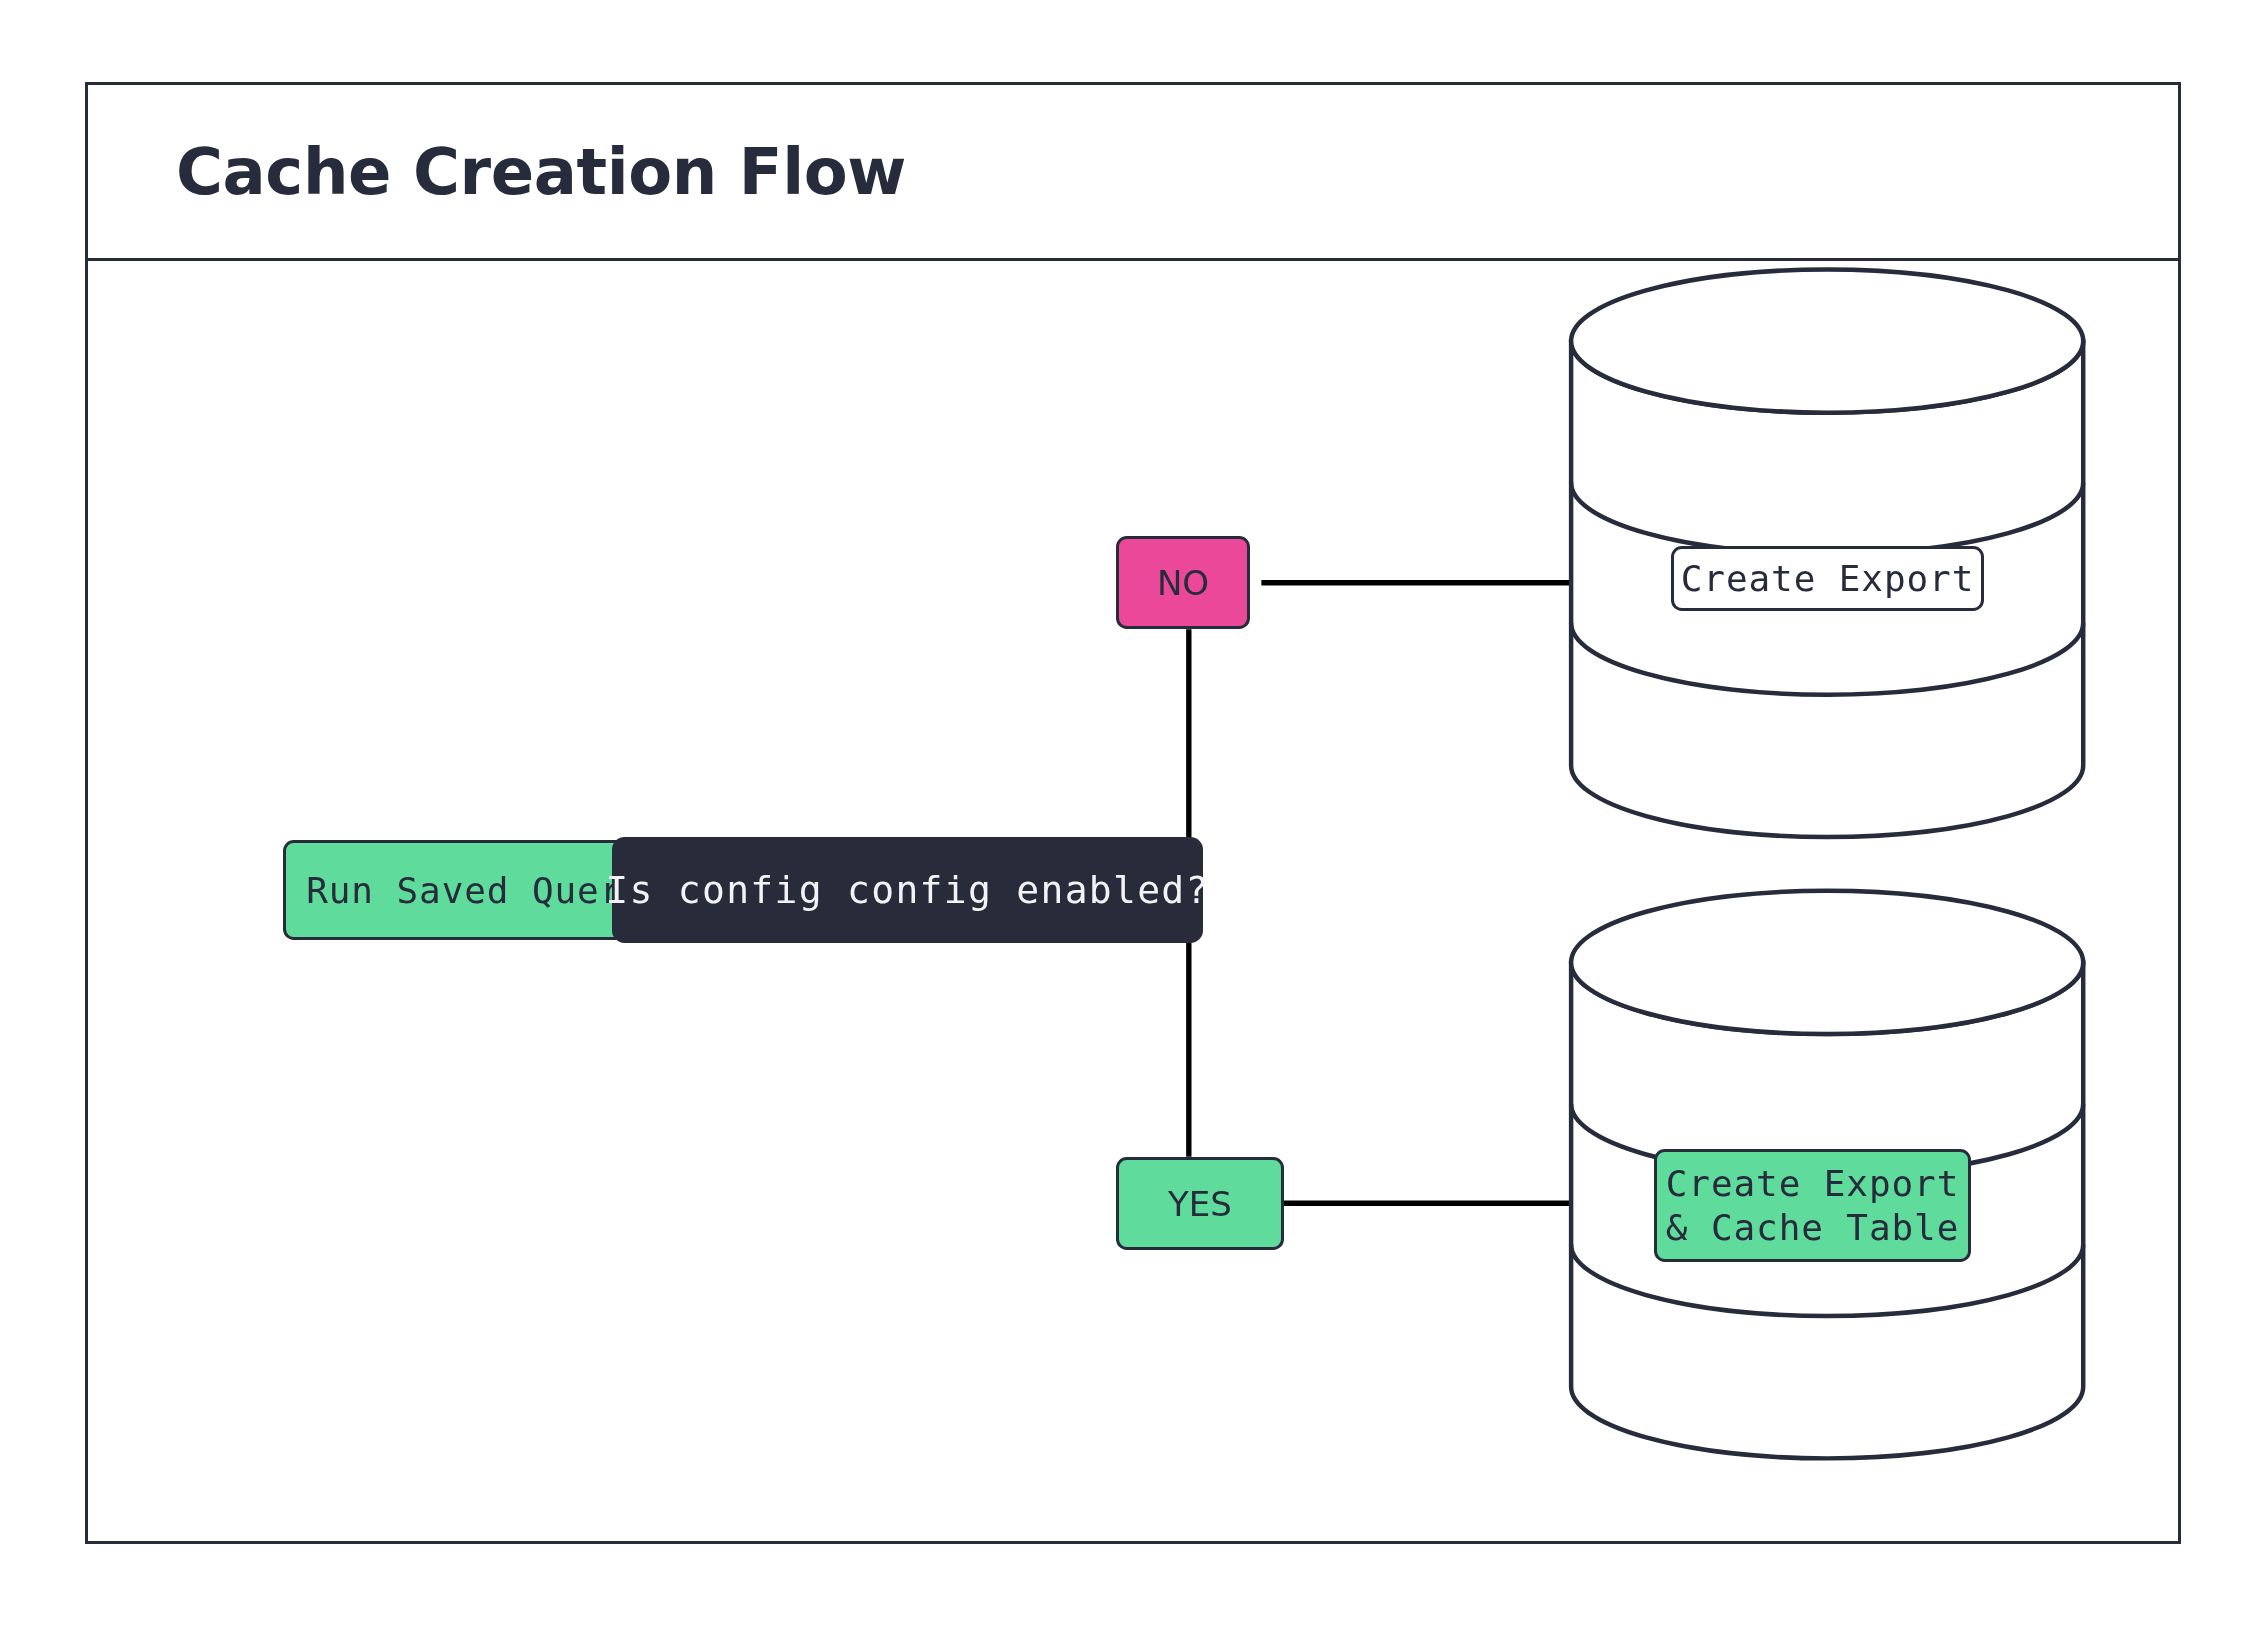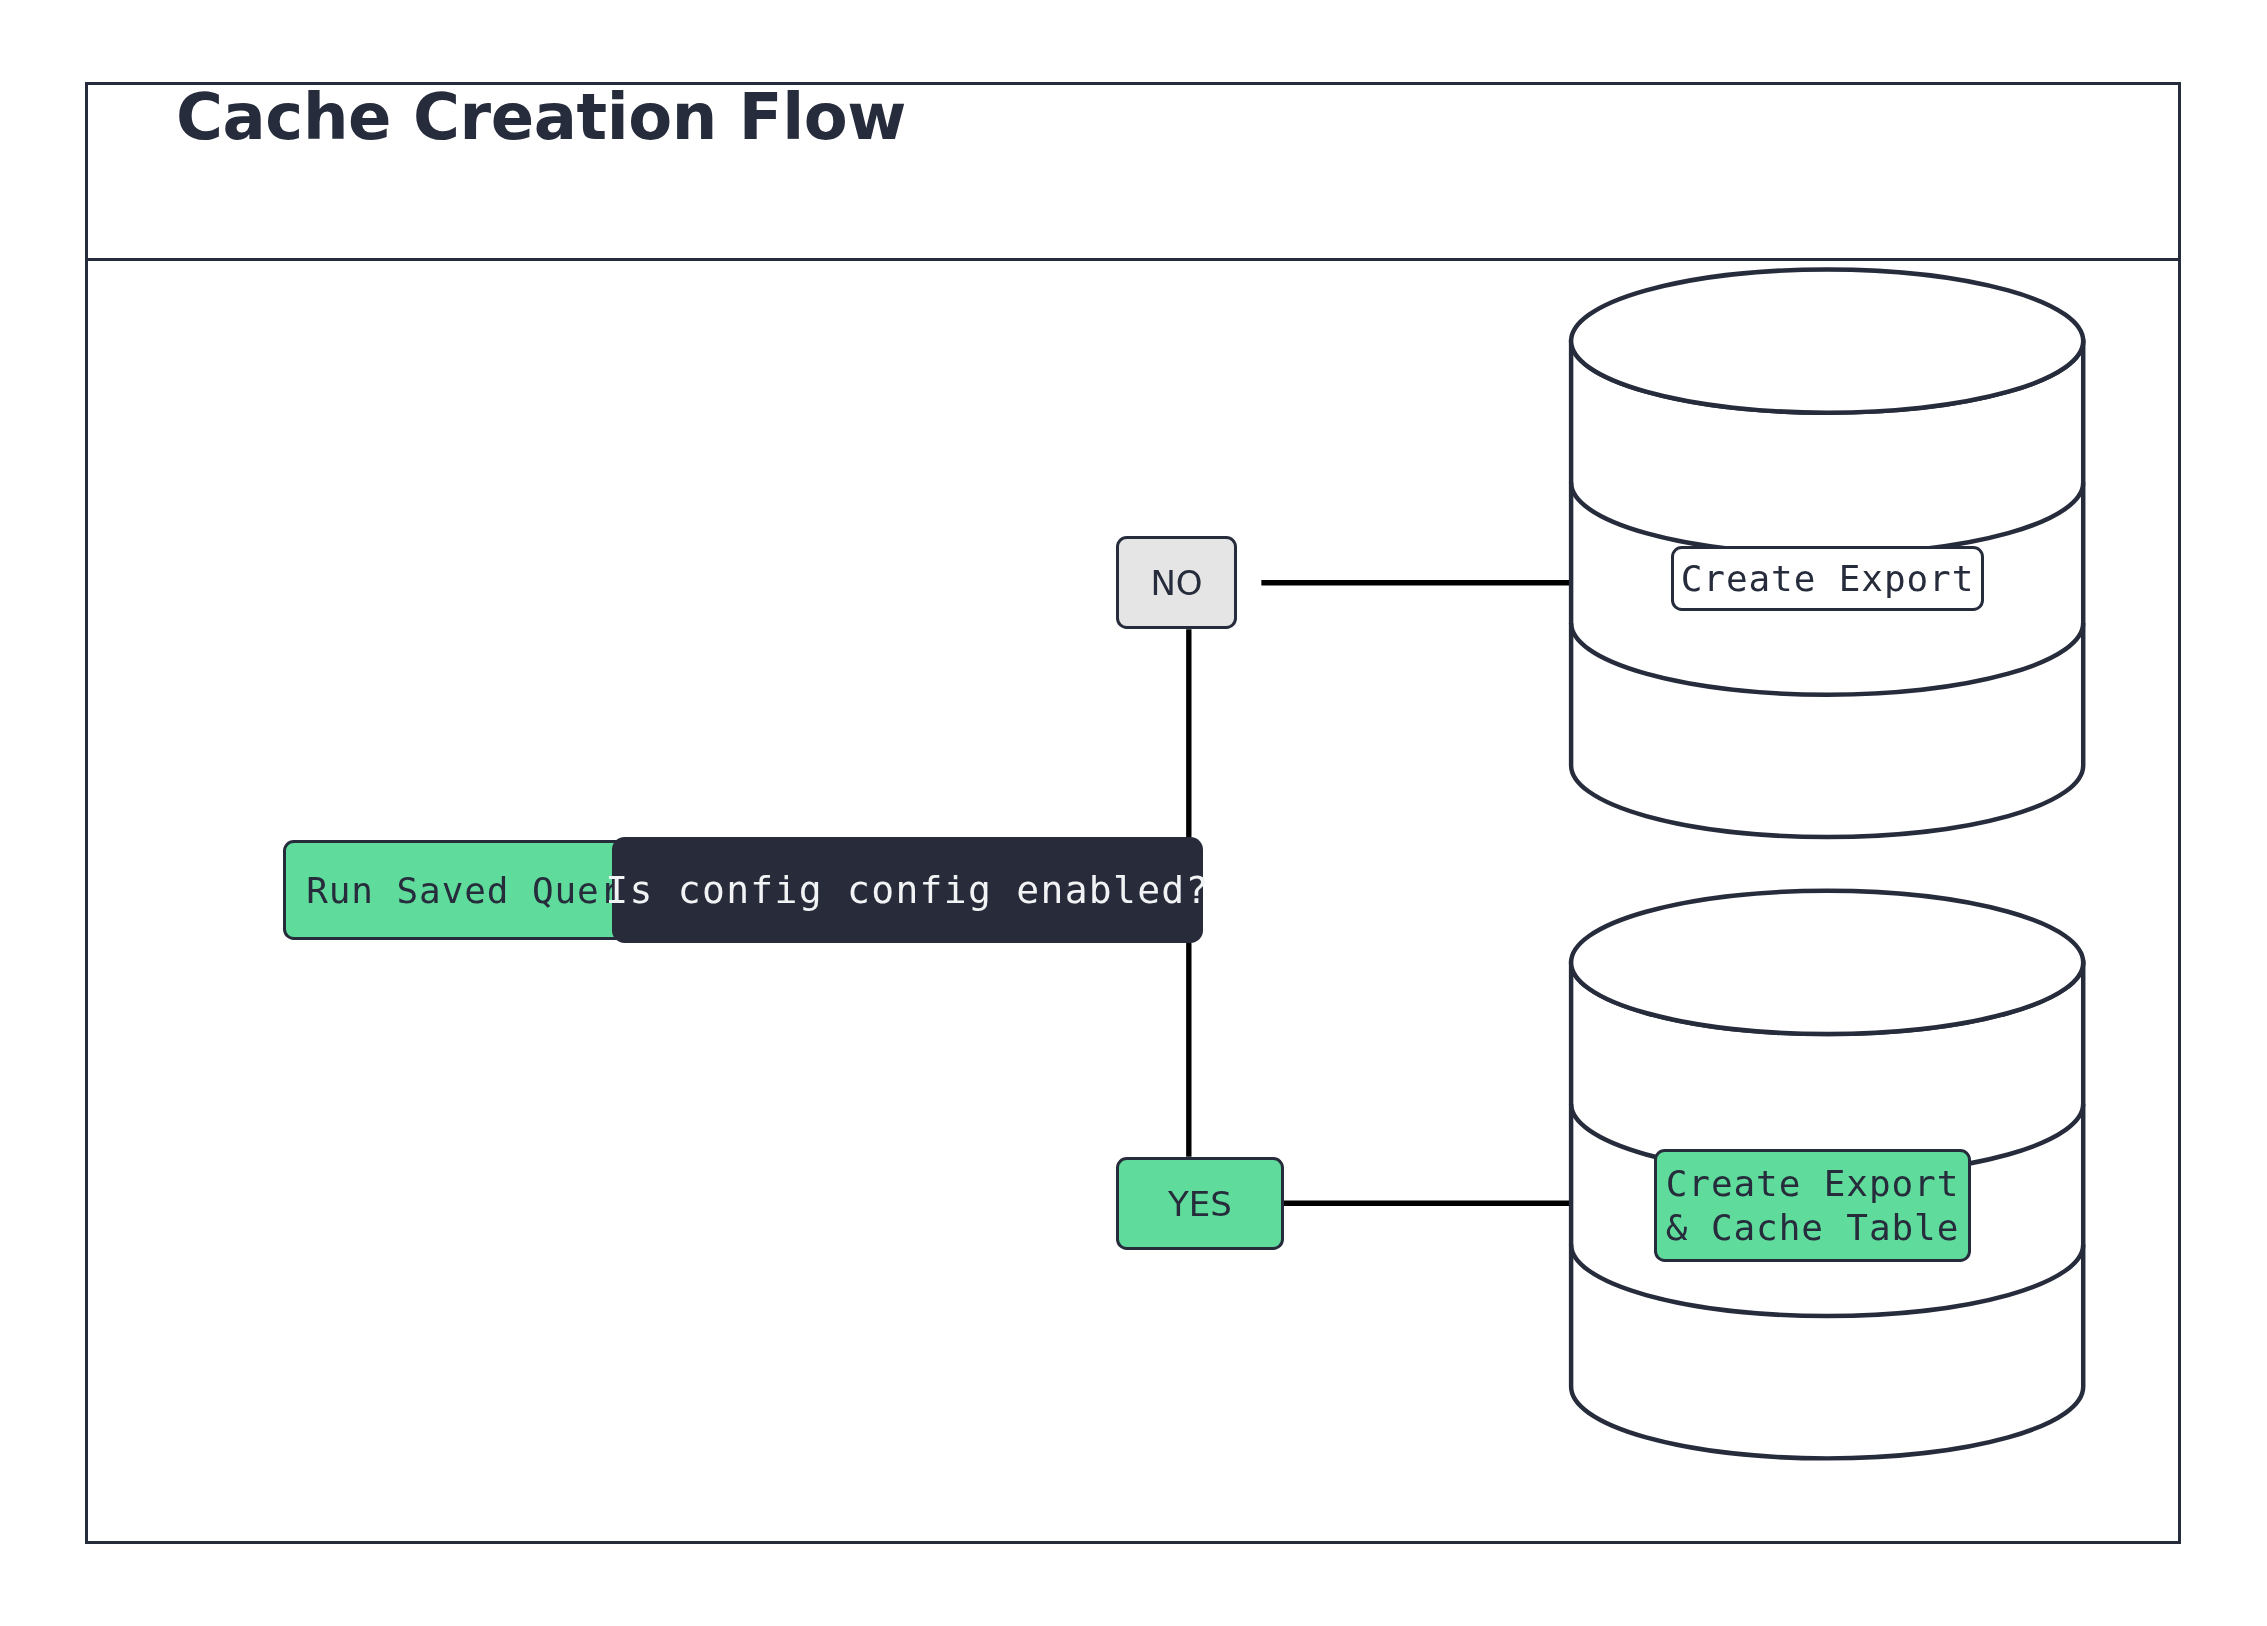--- a/index.html
+++ b/index.html
@@ -37,20 +37,21 @@
 
   .frame-header {
     position: absolute;
     left: 0;
     top: 0;
     width: 100%;
     height: 176px;
     border-bottom: 3.6px solid #262C3B;
     box-sizing: border-box;
     display: flex;
+    align-items: center;
   }
 
   .frame-title {
     margin-left: 88px;
     font-family: "DejaVu Sans", sans-serif;
     font-size: 64px;
     font-weight: 700;
     color: #262C3B;
     letter-spacing: -0.4px;
     line-height: 1;
@@ -117,23 +118,23 @@
     justify-content: center;
     border: 3.6px solid #262C3B;
     border-radius: 10.7px;
     font-family: "DejaVu Sans", sans-serif;
     font-size: 34px;
     color: #262C3B;
   }
   .label-no {
     left: 1028px;
     top: 451px;
-    width: 121px;
+    width: 134px;
     height: 93px;
-    background: #e5e5e5;
+    background: #ec4899;
   }
   .label-yes {
     left: 1028px;
     top: 1072px;
     width: 168px;
     height: 93px;
     background: #5FDB9B;
   }
 
   

